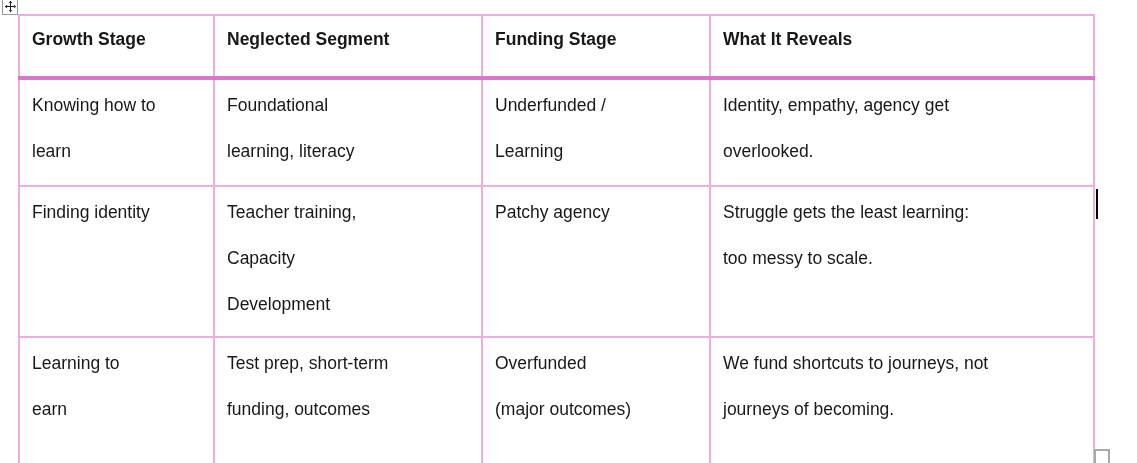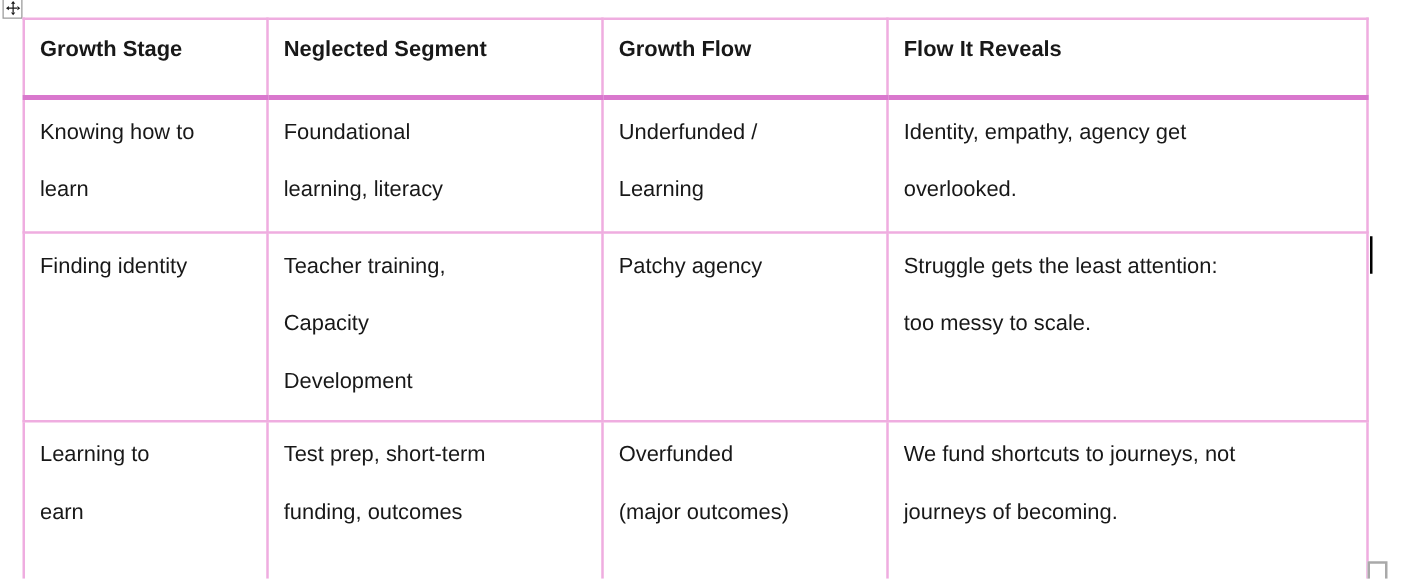--- a/index.html
+++ b/index.html
@@ -110,42 +110,42 @@
     <colgroup>
       <col class="col1">
         <col class="col2">
         <col class="col3">
         <col class="col4">
     </colgroup>
     <thead>
       <tr>
         <th>Growth Stage</th>
         <th>Neglected Segment</th>
-        <th>Growth Flow</th>
-        <th>Flow It Reveals</th>
+        <th>Funding Stage</th>
+        <th>What It Reveals</th>
       </tr>
     </thead>
     <tbody>
       <tr class="r1">
         <td>Knowing how to
 learn</td>
         <td>Foundational
 learning, literacy</td>
         <td>Underfunded /
 Learning</td>
         <td>Identity, empathy, agency get
 overlooked.</td>
       </tr>
       <tr class="r2">
         <td>Finding identity</td>
         <td>Teacher training,
 Capacity
 Development</td>
         <td>Patchy agency</td>
-        <td>Struggle gets the least attention:
+        <td>Struggle gets the least learning:
 too messy to scale.</td>
       </tr>
       <tr class="r3">
         <td>Learning to
 earn</td>
         <td>Test prep, short-term
 funding, outcomes</td>
         <td>Overfunded
 (major outcomes)</td>
         <td>We fund shortcuts to journeys, not

